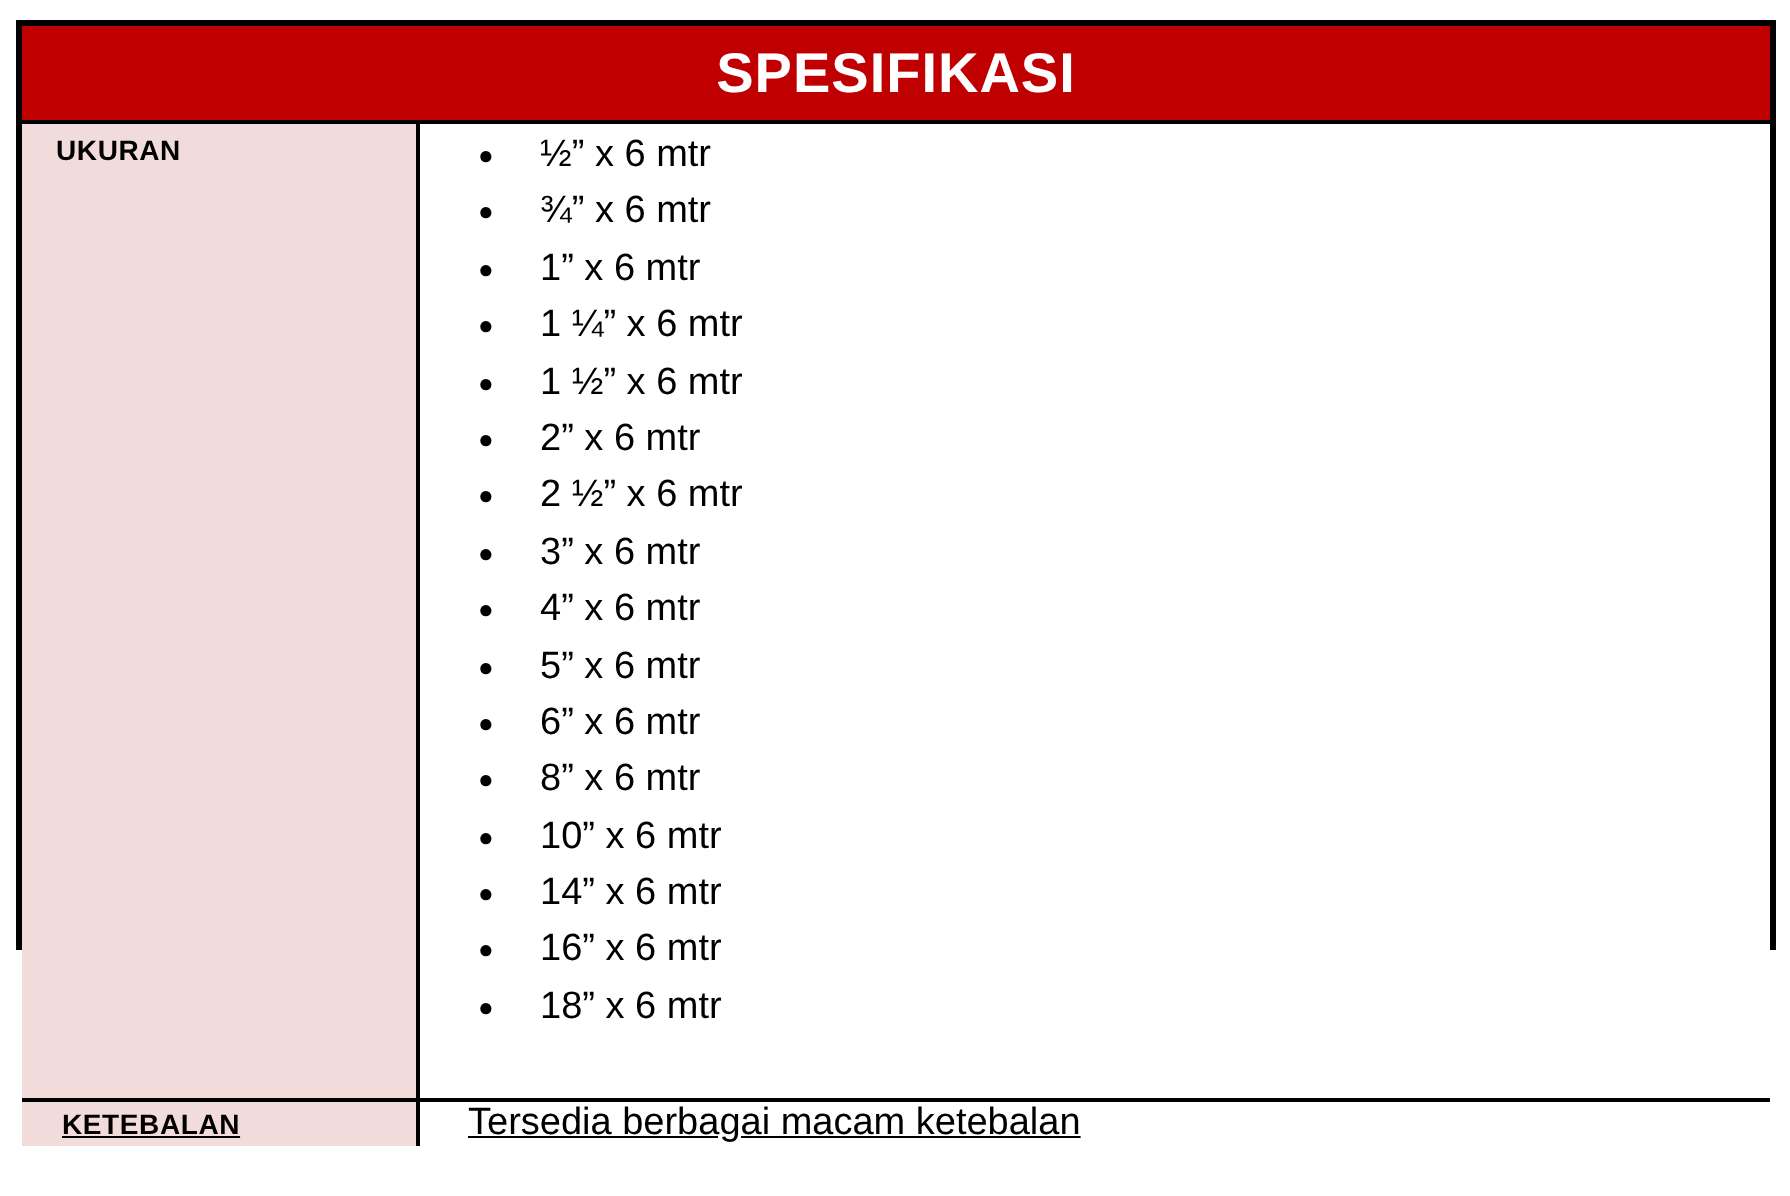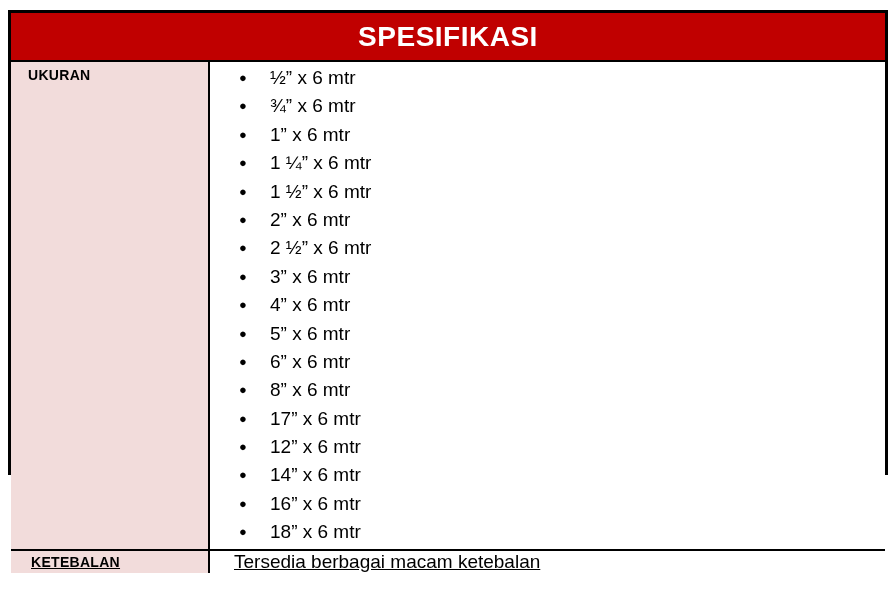--- a/index.html
+++ b/index.html
@@ -114,22 +114,21 @@
         <li>1” x 6 mtr</li>
         <li>1 ¼” x 6 mtr</li>
         <li>1 ½” x 6 mtr</li>
         <li>2” x 6 mtr</li>
         <li>2 ½” x 6 mtr</li>
         <li>3” x 6 mtr</li>
         <li>4” x 6 mtr</li>
         <li>5” x 6 mtr</li>
         <li>6” x 6 mtr</li>
         <li>8” x 6 mtr</li>
-        <li>17” x 6 mtr</li>
-        <li>12” x 6 mtr</li>
+        <li>10” x 6 mtr</li>
         <li>14” x 6 mtr</li>
         <li>16” x 6 mtr</li>
         <li>18” x 6 mtr</li>
       </ul>
     </div>
   </div>
 
   <div class="spec-row row-ketebalan">
     <div class="label-cell">
       <span>KETEBALAN</span>

